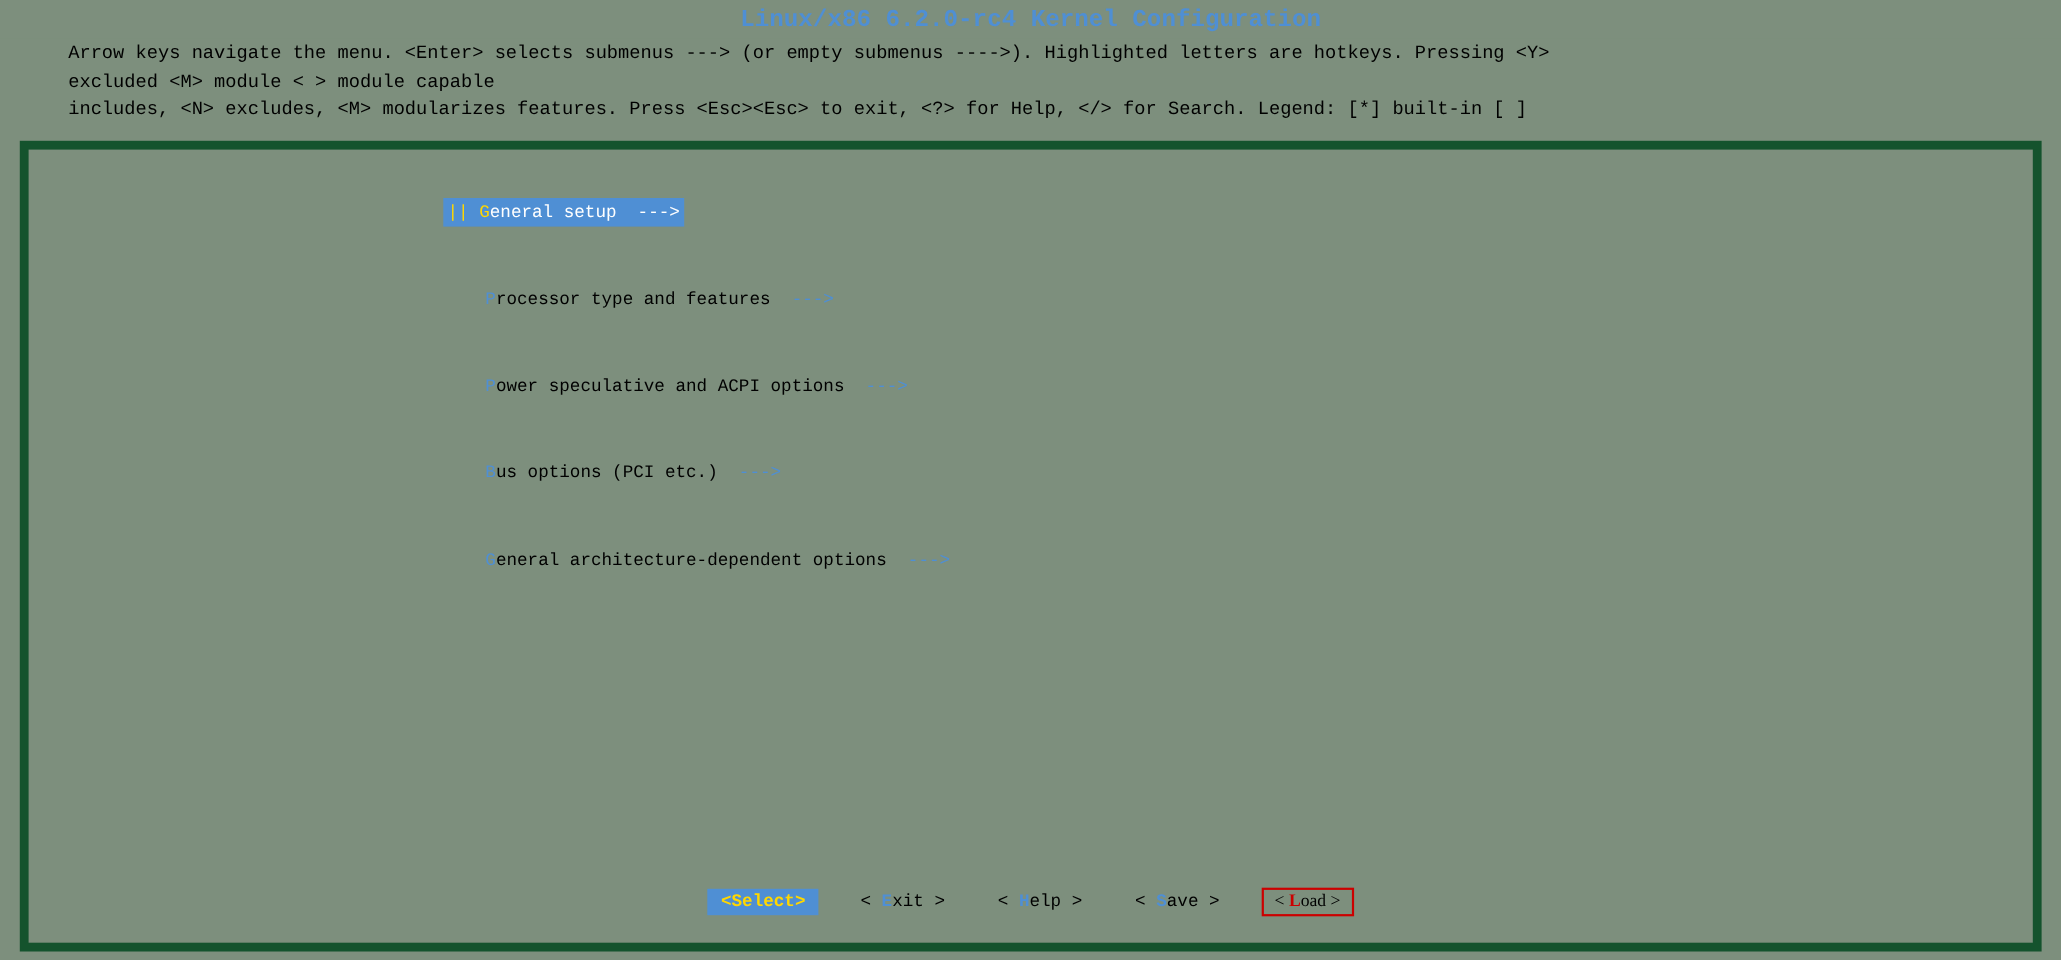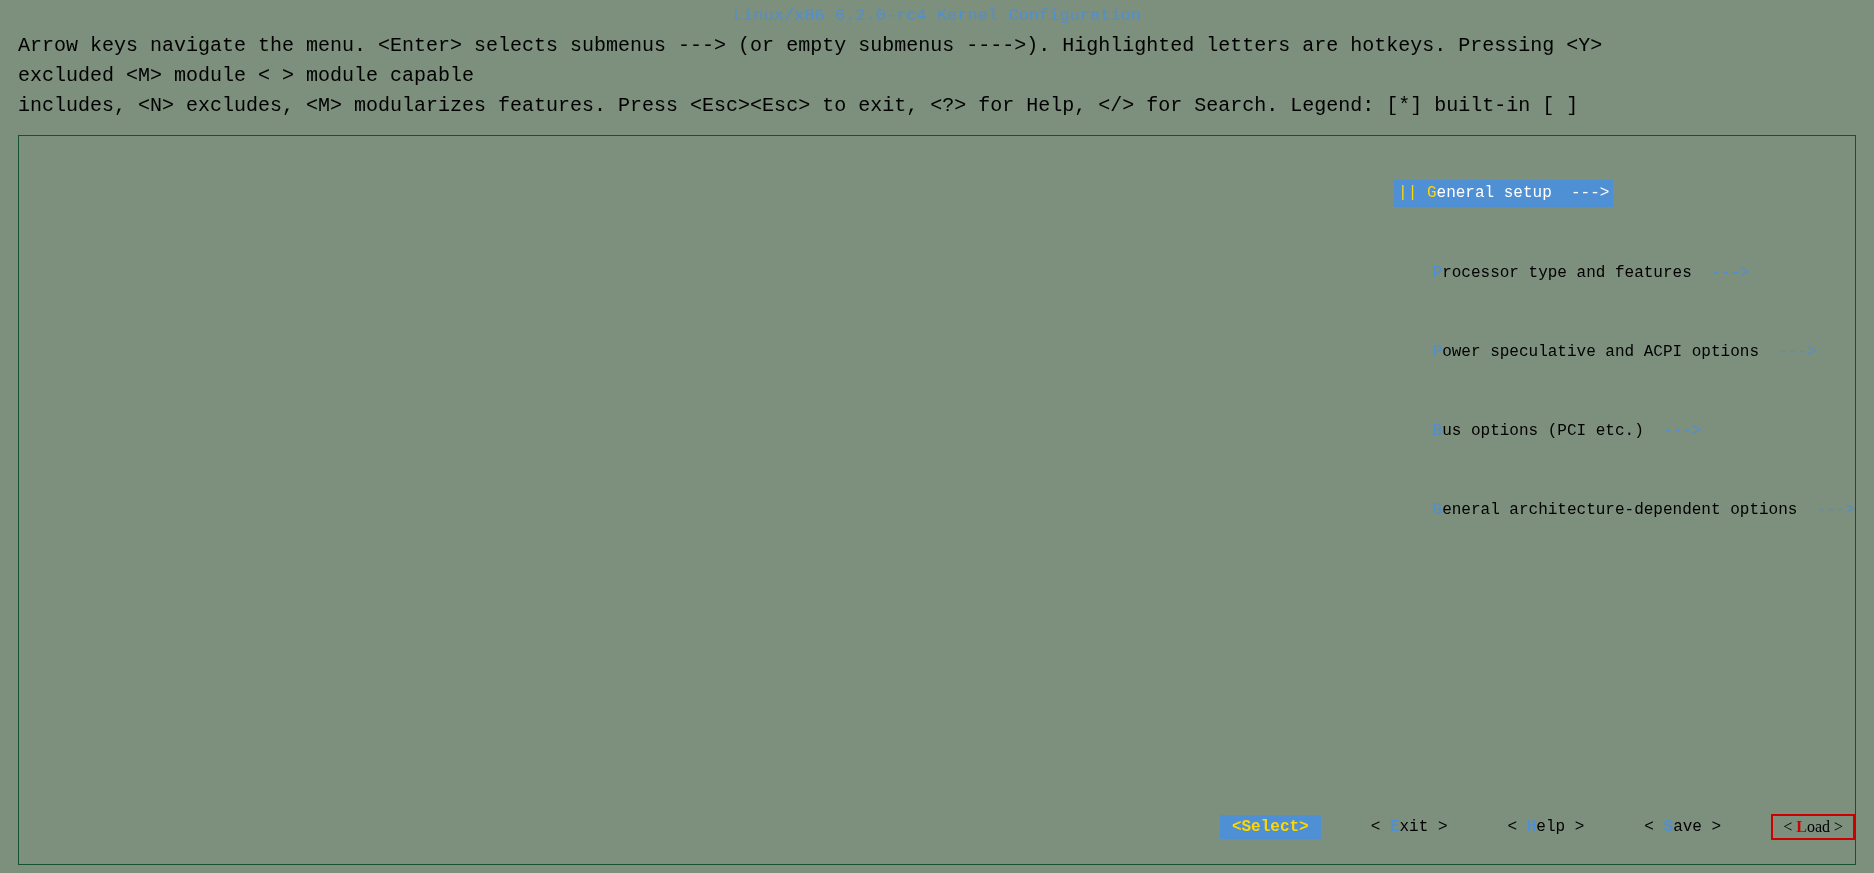--- a/index.html
+++ b/index.html
@@ -16,40 +16,40 @@
       width: 100%;
       height: 100%;
       background: #7d8f7d;
       display: flex;
       flex-direction: column;
     }
     .title-bar {
       background: #7d8f7d;
       text-align: center;
       padding: 6px 0 4px 0;
-      font-size: 17px;
-      font-weight: normal;
+      font-size: 22px;
+      font-weight: bold;
       color: #4f8fd4;
     }
     .instructions {
       padding: 2px 18px 6px 18px;
-      font-size: 20px;
+      font-size: 17px;
       color: #000;
       line-height: 1.5;
+      margin-left: 44px;
     }
     .main-border {
       margin: 8px 18px 8px 18px;
-      border: 1px solid #14532d;
+      border: 8px solid #14532d;
       flex: 1;
       display: flex;
       flex-direction: column;
       background: #7d8f7d;
       padding: 10px 0 10px 0;
       min-height: 0;
-      align-items: flex-end;
     }
     .menu-area {
       flex: 1;
       padding: 8px 0 8px 300px;
       overflow: hidden;
     }
     .menu-item {
       line-height: 1.65;
       white-space: pre;
       color: #000;
@@ -76,21 +76,21 @@
       display: inline-block;
       padding: 0 4px;
     }
     .highlighted .label-yellow {
       color: #ffd700;
     }
     .bottom-buttons {
       display: flex;
       justify-content: center;
       align-items: center;
-      gap: 40px;
+      gap: 28px;
       padding: 12px 0 14px 0;
     }
     .btn {
       font-family: 'Courier New', Courier, monospace;
       font-size: 16px;
       padding: 2px 10px;
       cursor: pointer;
       background: transparent;
       border: none;
       color: #000;

